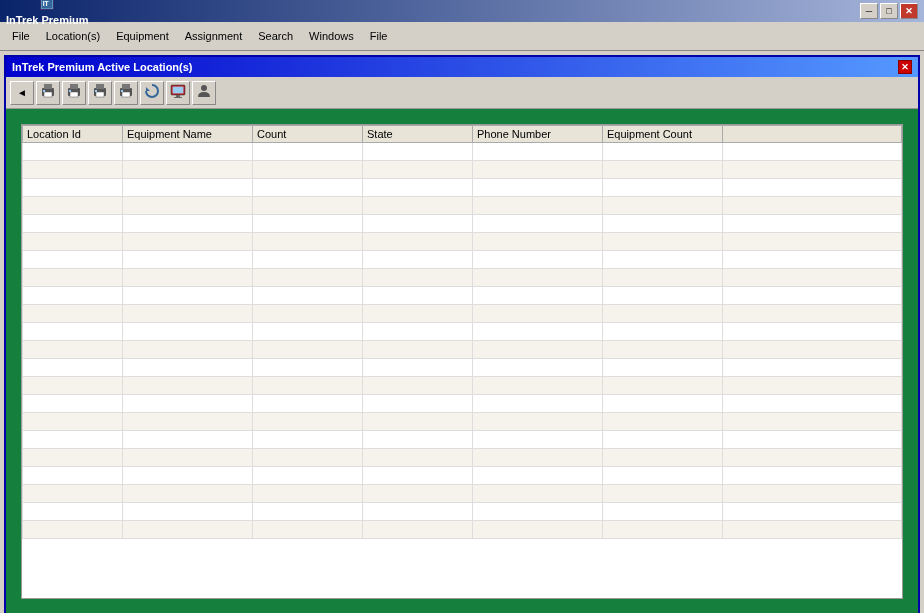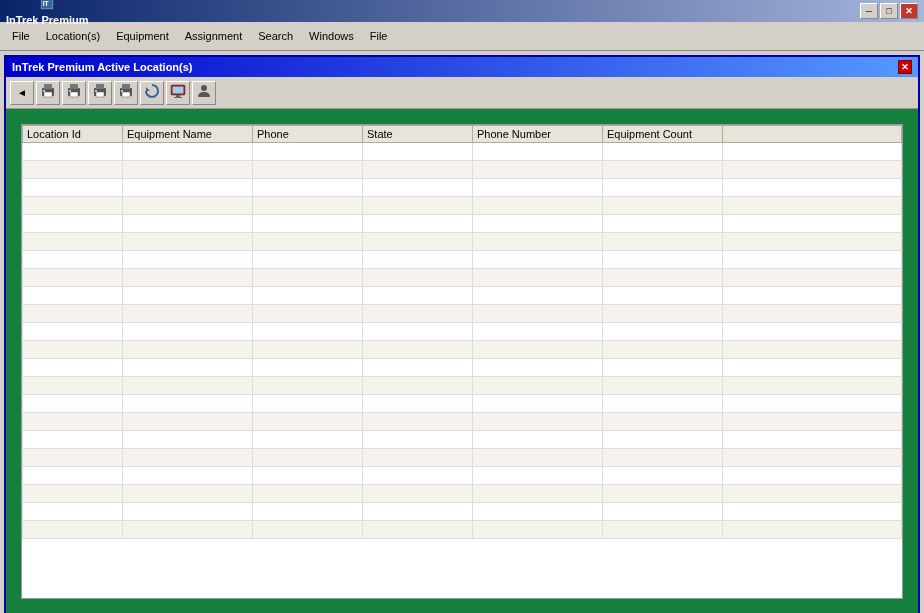--- a/index.html
+++ b/index.html
@@ -296,21 +296,21 @@
         </span>
       </div>
     </div>
 
     <div class="table-container">
       <table>
         <thead>
           <tr>
             <th style="width:100px;">Location Id</th>
             <th style="width:130px;">Equipment Name</th>
-            <th style="width:110px;">Phone</th>
+            <th style="width:110px;">Count</th>
             <th style="width:110px;">State</th>
             <th style="width:130px;">Phone Number</th>
             <th style="width:120px;">Equipment Count</th>
             <th style="width:auto;"></th>
           </tr>
         </thead>
         <tbody id="table-body">
         <tr>
               <td></td>
               <td></td>

